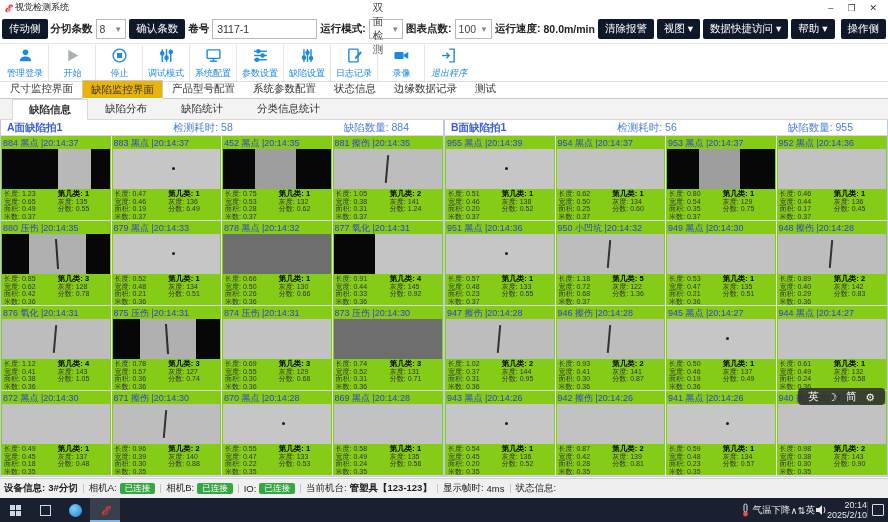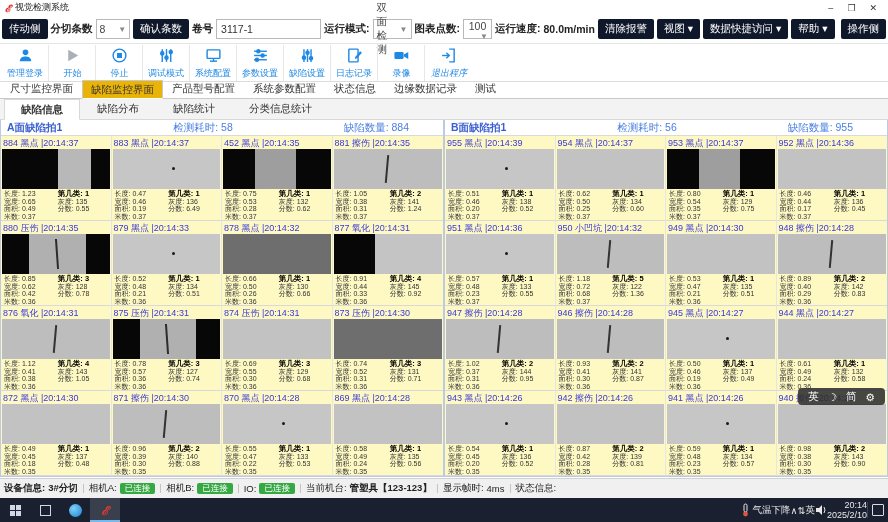--- a/index.html
+++ b/index.html
@@ -12,46 +12,46 @@
   .titlebar { height:15px; display:flex; align-items:center; padding:0 5px; background:#fff; font-size:9px; }
   .logo { color:#d22; font-weight:bold; font-size:10px; margin-right:4px; font-style:italic; }
   .win-controls { margin-left:auto; display:flex; gap:14px; color:#333; font-size:9px; padding-right:6px; }
   .win-controls span { cursor:default; }
   
   .toolbar1 { height:29px; display:flex; align-items:center; gap:3px; padding:0 2px; border-bottom:1px solid #e6e6e6; font-size:10.5px; }
   .blue-btn { background:#0f172a; color:#fff; border:none; border-radius:2px; padding:3px 7px; font-size:10.5px; font-family:inherit; white-space:nowrap; }
   .tb-label { font-weight:bold; color:#222; white-space:nowrap; }
   .combo { border:1px solid #b9b9b9; background:#fff; height:20px; display:flex; align-items:center; padding:0 3px; font-size:10.5px; color:#444; }
   .combo .caret { margin-left:auto; color:#888; font-size:8px; padding-left:4px; }
-  .combo.w56{width:56px;} .combo.w64{width:64px;} .combo.w46{width:46px;flex-direction:column;}
+  .combo.w56{width:56px;} .combo.w64{width:64px;} .combo.w46{width:46px;}
   .roll-input { width:105px; height:20px; border:1px solid #b9b9b9; padding:0 4px; font-size:10.5px; font-family:inherit; color:#333; }
   .speed-val { font-weight:bold; white-space:nowrap; }
   .spacer { flex:1; }
   
   .toolbar2 { height:38px; display:flex; align-items:stretch; padding:1px 2px 0; border-bottom:1px solid #dcdcdc; }
   .big-btn { width:47px; display:flex; flex-direction:column; align-items:center; justify-content:center; gap:1px; font-size:9.5px; color:#1e88e5; border-right:1px solid #e7e7e7; cursor:default; }
   .big-btn:last-child { border-right:none;font-style:italic; }
   .big-btn svg { width:17px; height:17px; }
   .big-btn .lbl { white-space:nowrap; transform:scale(.95); }
   
   .tabs { height:17px; display:flex; align-items:flex-end; background:#fff; border-bottom:1px solid #c9c9c9; font-size:10.5px; padding-left:1px; }
   .tab { padding:2px 8px 1px; color:#333; border:1px solid transparent; white-space:nowrap; }
   .tab.active { border-color:#c9c9c9; border-bottom-color:#fff; background:#eab308; margin-bottom:-1px; }
-  .subtabs { height:21px; background:#f3f3f3; display:flex; align-items:flex-end; padding-left:4px; border-bottom:1px solid #d8d8d8; font-size:10.5px; }
+  .subtabs { height:21px; background:#f3f3f3; display:flex; align-items:flex-end; padding-left:12px; border-bottom:1px solid #d8d8d8; font-size:10.5px; }
   .subtab { padding:3px 16px 2px; color:#333; border:1px solid transparent; white-space:nowrap; }
   .subtab.active { background:#fff; border-color:#d8d8d8; border-bottom-color:#fff; margin-bottom:-1px; font-weight:bold; }
   
   .panels { display:flex; }
   .panel { width:500px; border:1px solid #bccae6; border-top:none; }
   .panel-head { height:16px; display:flex; align-items:center; font-size:10.5px; padding:0 6px; border-bottom:1px solid #d9d9d9; }
   .panel-title { color:#3a5fd0; font-weight:bold; } 
   .ph-mid { margin-left:auto; color:#4a7fe0; }
   .ph-right { margin-left:auto; margin-right:28px; color:#4a7fe0; }
   .grid { display:grid; grid-template-columns:repeat(4,1fr); }
-  .cell { height:85px; border-right:1px solid #e5e5e5; border-bottom:1px solid #d9d9d9; background:#fef9c3; overflow:hidden; }
+  .cell { height:85px; border-right:1px solid #e5e5e5; border-bottom:1px solid #d9d9d9; background:#84cc16; overflow:hidden; }
   .cell:nth-child(4n) { border-right:none; }
   .cell-head { height:13px; font-size:9px; color:#3838dd; padding:1px 2px 0; white-space:nowrap; overflow:hidden; }
   .cell-img { height:40px; margin:0 1px; position:relative; background:#c2c2c2; }
   .img-flat  { background:#c2c2c2; }
   .img-dot   { background:#c6c6c6; }
   .img-dot::after { content:''; position:absolute; width:3px; height:3px; border-radius:50%; background:#1a1a1a; left:55%; top:45%; }
   .img-band  { background:linear-gradient(90deg,#070707 0 52%,#b8b8b8 52% 82%,#070707 82% 100%); }
   .img-band2 { background:linear-gradient(90deg,#070707 0 30%,#9e9e9e 30% 68%,#070707 68% 100%); }
   .img-split { background:linear-gradient(90deg,#070707 0 38%,#c4c4c4 38% 100%); }
   .img-dark  { background:#6e6e6e; }

